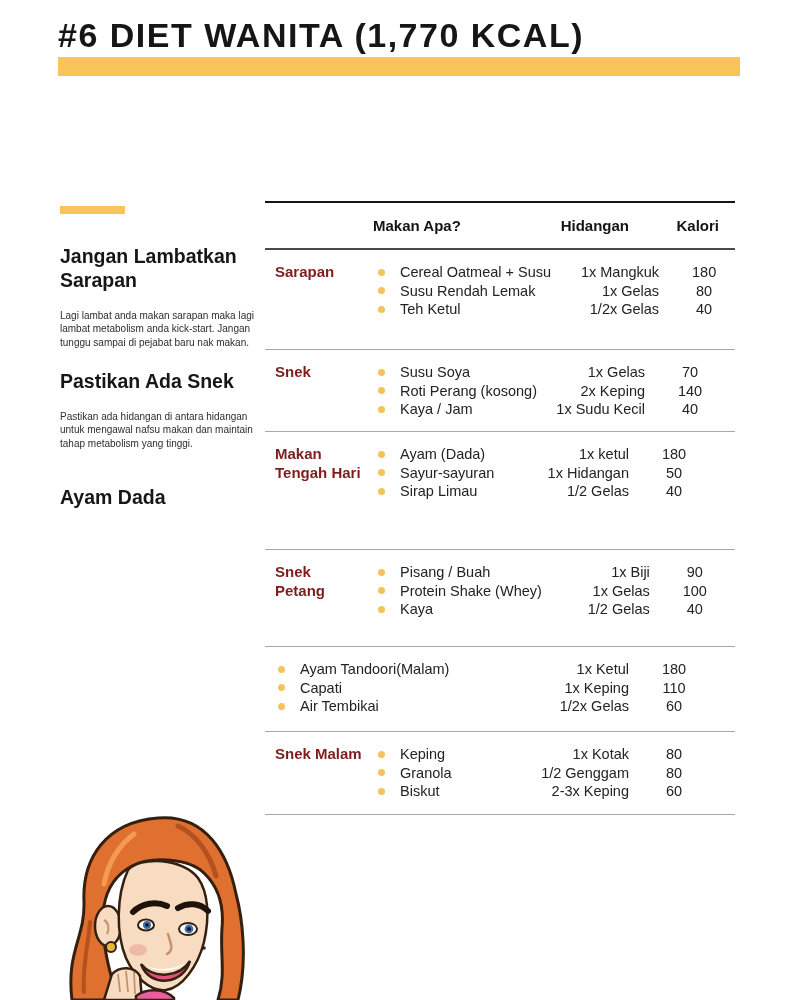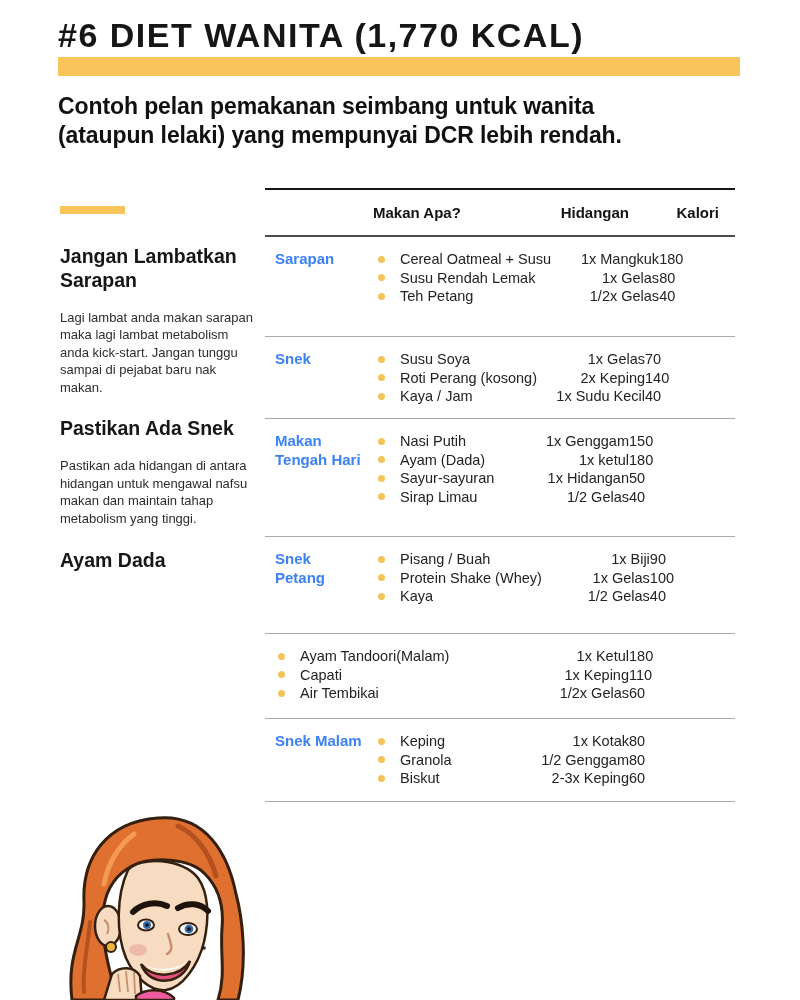--- a/index.html
+++ b/index.html
@@ -15,60 +15,59 @@
   }
   .title-bar { position:absolute; left:58px; top:57px; width:682px; height:19px; }
   .subtitle {
     position:absolute; left:58px; top:92px; width:628px; font-size:23px;
     font-weight:700; line-height:1.26; color:#101010; letter-spacing:-0.1px;
   }
   
   .sidebar { position:absolute; left:60px; top:206px; width:196px; }
   .side-bar-accent { width:65px; height:8px; }
   .tip-heading { font-size:19.5px; font-weight:bold; line-height:1.22; color:#161616; }
-  .tip-body { font-size:13px; line-height:1.35; color:#2d2d2d; }
+  .tip-body { font-size:10px; line-height:1.35; color:#2d2d2d; }
   .mt-h1 { margin-top:31px; } .mt-p { margin-top:16px; }
-  .mt-h2 { margin-top:21px; } .mt-h3 { margin-top:22px; }
+  .mt-h2 { margin-top:21px; } .mt-h3 { margin-top:36px; }
   .avatar-wrap { position:absolute; left:38px; top:812px; width:268px; height:188px; overflow:hidden; }
   
-  .diet-table { position:absolute; left:265px; top:188px; width:470px; border-top:2px solid #151515; }
+  .diet-table { position:absolute; left:265px; top:201px; width:470px; border-top:2px solid #151515; }
   .thead {
     display:flex; align-items:center; height:47px; padding-right:16px;
     border-bottom:2px solid #4a4a4a; font-weight:bold; font-size:15px; color:#141414;
   }
   .col-meal  { width:100px; flex:none; }
   .col-name  { flex:1; padding-left:8px; }
   .col-serv  { width:108px; flex:none; text-align:right; white-space:nowrap; }
   .col-kcal  { width:90px;  flex:none; text-align:right; white-space:nowrap; }
   .tsection { display:flex; align-items:flex-start; border-bottom:1px solid #a9a9a9; padding:13px 16px 0 0; }
   .s0 { height:100px; } .s1 { height:82px; } .s2 { height:118px; }
   .s3 { height:97px;  } .s4 { height:85px; } .s5 { height:83px; }
   .meal-label {
     width:100px; flex:none; padding-left:10px; font-weight:bold; font-size:15px;
-    line-height:18.5px; color:#3b82f6;
+    line-height:18.5px; color:#7f1d1d;
   }
   .items { flex:1; display:flex; flex-direction:column; }
   .irow { display:flex; align-items:center; height:18.5px; font-size:14.5px; color:#232323; }
   .bullet { width:7px; height:7px; border-radius:50%; margin:0 15px 0 13px; flex:none; }
   .iname { flex:1; white-space:nowrap; }
   .iserv { width:108px; flex:none; text-align:right; white-space:nowrap; }
-  .ikcal { width:90px; flex:none; text-align:left; white-space:nowrap; }
+  .ikcal { width:90px; flex:none; text-align:center; white-space:nowrap; }
   .ttotal {
     display:flex; height:43px; padding:12px 16px 0 0; border-bottom:3px solid #151515;
     font-weight:bold; font-size:15px; color:#141414;
   }
 </style>
 </head>
 <body>
 
 <div class="canvas">
 
   <h1 class="page-title">#6 DIET WANITA (1,770 KCAL)</h1>
   <div class="title-bar" style="background: rgb(249, 197, 91);"></div>
-  <p class="subtitle">Contoh pelan pemakanan seimbang untuk wanita (ataupun lelaki) yang mempunyai DCR lebih rendah.</p>
 
   <div class="sidebar">
     <div class="side-bar-accent" style="background: rgb(249, 197, 91);"></div>
 
     <h3 class="tip-heading mt-h1">Jangan Lambatkan Sarapan</h3>
     <p class="tip-body mt-p">Lagi lambat anda makan sarapan maka lagi lambat metabolism anda kick-start. Jangan tunggu sampai di pejabat baru nak makan.</p>
 
     <h3 class="tip-heading mt-h2">Pastikan Ada Snek</h3>
     <p class="tip-body mt-p">Pastikan ada hidangan di antara hidangan untuk mengawal nafsu makan dan maintain tahap metabolism yang tinggi.</p>
 
@@ -139,21 +138,21 @@
               <span class="ikcal">180</span>
             </div>
             <div class="irow">
               <span class="bullet" style="background: rgb(244, 196, 92);"></span>
               <span class="iname">Susu Rendah Lemak</span>
               <span class="iserv">1x Gelas</span>
               <span class="ikcal">80</span>
             </div>
             <div class="irow">
               <span class="bullet" style="background: rgb(244, 196, 92);"></span>
-              <span class="iname">Teh Petang</span>
+              <span class="iname">Teh Ketul</span>
               <span class="iserv">1/2x Gelas</span>
               <span class="ikcal">40</span>
             </div>
           </div>
         </div>
         <div class="tsection s1">
           <div class="meal-label">Snek</div>
           <div class="items">
             <div class="irow">
               <span class="bullet" style="background: rgb(244, 196, 92);"></span>
@@ -173,26 +172,20 @@
               <span class="iserv">1x Sudu Kecil</span>
               <span class="ikcal">40</span>
             </div>
           </div>
         </div>
         <div class="tsection s2">
           <div class="meal-label">Makan Tengah Hari</div>
           <div class="items">
             <div class="irow">
               <span class="bullet" style="background: rgb(244, 196, 92);"></span>
-              <span class="iname">Nasi Putih</span>
-              <span class="iserv">1x Genggam</span>
-              <span class="ikcal">150</span>
-            </div>
-            <div class="irow">
-              <span class="bullet" style="background: rgb(244, 196, 92);"></span>
               <span class="iname">Ayam (Dada)</span>
               <span class="iserv">1x ketul</span>
               <span class="ikcal">180</span>
             </div>
             <div class="irow">
               <span class="bullet" style="background: rgb(244, 196, 92);"></span>
               <span class="iname">Sayur-sayuran</span>
               <span class="iserv">1x Hidangan</span>
               <span class="ikcal">50</span>
             </div>

